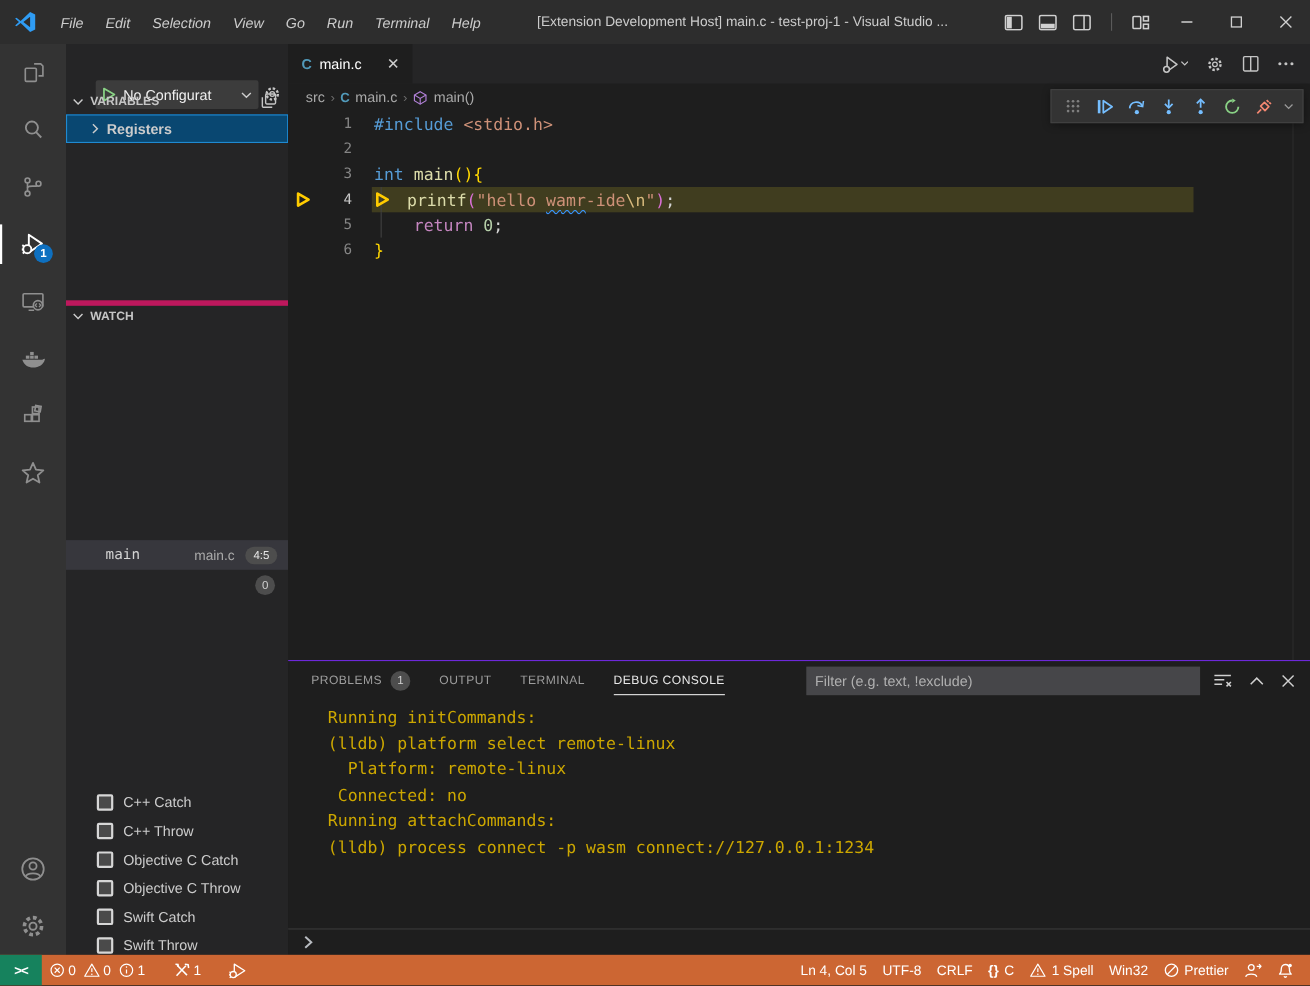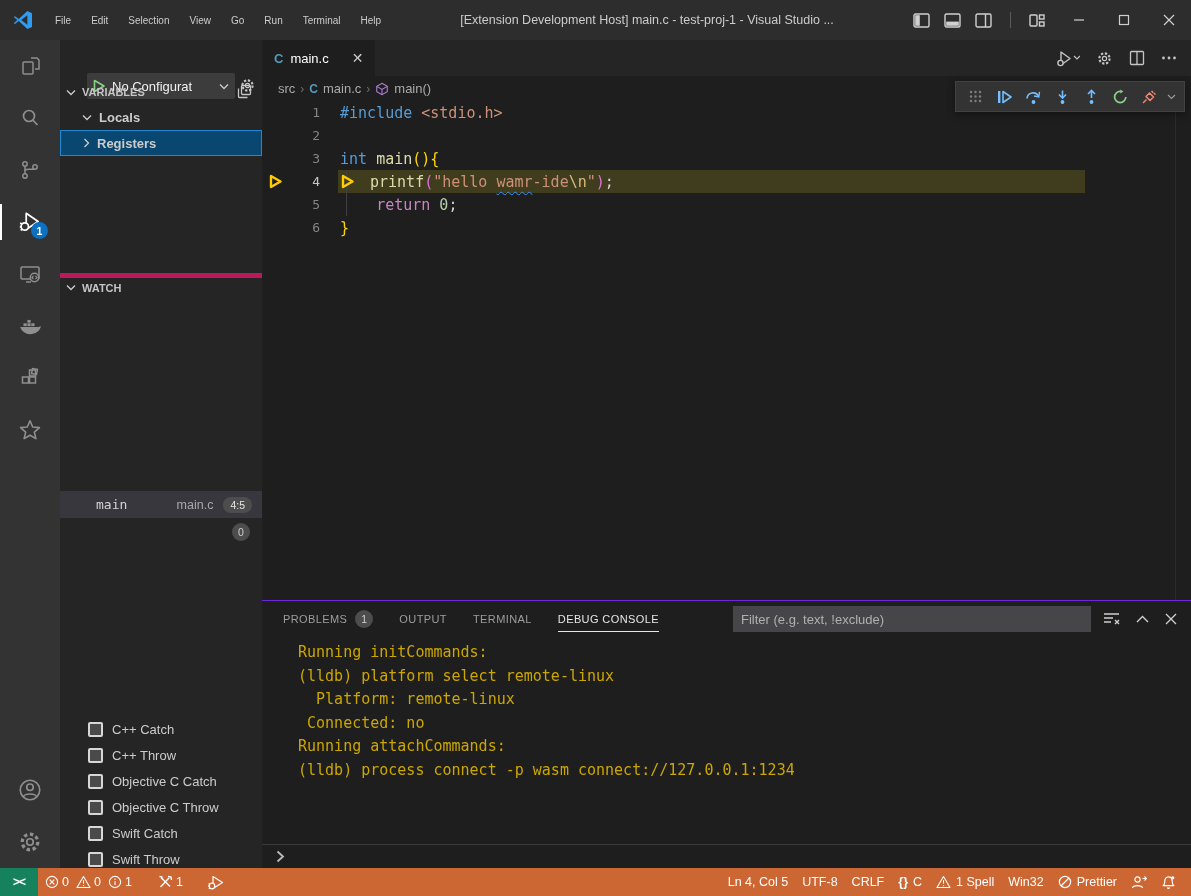--- a/index.html
+++ b/index.html
@@ -5,22 +5,22 @@
   * { box-sizing: border-box; margin: 0; padding: 0; }
   html,body { width:1191px; height:896px; background:#1e1e1e; overflow:hidden;
     font-family:"Liberation Sans",sans-serif; color:#cccccc; }
   .window { position:relative; width:1191px; height:896px; }
 
   
   .titlebar { position:absolute; top:0; left:0; right:0; height:40px; background:#2d2d2d;
     display:flex; align-items:center; }
   .vscode-logo { width:20px; height:20px; margin:0 12px 0 13px; flex:none; }
   .menubar { display:flex; height:100%; align-items:center; }
-  .menu-item { background:none; border:none; color:#cccccc; font-size:10px; padding:6px 10px;
-    font-family:inherit; border-radius:4px; }
+  .menu-item { background:none; border:none; color:#cccccc; font-size:13px; padding:6px 10px;
+    font-family:inherit; border-radius:4px;font-style:italic; }
   .window-title { flex:1; text-align:center; font-size:12.5px; color:#cccccc; white-space:nowrap;
     overflow:hidden; }
   .titlebar-controls { display:flex; align-items:center; height:100%; }
   .layout-icons { display:flex; align-items:center; gap:14px; padding:0 10px; }
   .tb-sep { width:1px; height:16px; background:#5a5a5a; margin:0 4px; }
   .win-btn { width:45px; height:100%; display:flex; align-items:center; justify-content:center; }
 
   
   .main { position:absolute; top:40px; bottom:28px; left:0; right:0; display:flex; }
 
@@ -308,28 +308,20 @@
           </span>
         <span>VARIABLES</span>
         <span class="section-action">
             <svg width="15" height="15" viewBox="0 0 15 15" fill="none" stroke="#c5c5c5" stroke-width="1.3">
               <rect x="4.5" y="1.5" width="9" height="9" rx="1"></rect>
               <path d="M10.5 13.5 H2.5 A1 1 0 0 1 1.5 12.5 V4.5"></path>
             </svg>
           </span>
       </div>
       <div class="var-rows" id="var-rows">
-          <div class="tree-row">
-            <span class="chev">
-              <svg width="10" height="7">
-                <path d="M1 1.5 L5 5.5 L9 1.5" fill="none" stroke="#cccccc" stroke-width="1.3"></path>
-              </svg>
-            </span>
-            <span style="font-weight: bold;">Locals</span>
-          </div>
           <div class="tree-row selected">
             <span class="chev">
               <svg width="7" height="10">
                 <path d="M1.5 1 L5.5 5 L1.5 9" fill="none" stroke="#cccccc" stroke-width="1.3"></path>
               </svg>
             </span>
             <span style="font-weight: bold;">Registers</span>
           </div>
         </div>
 

